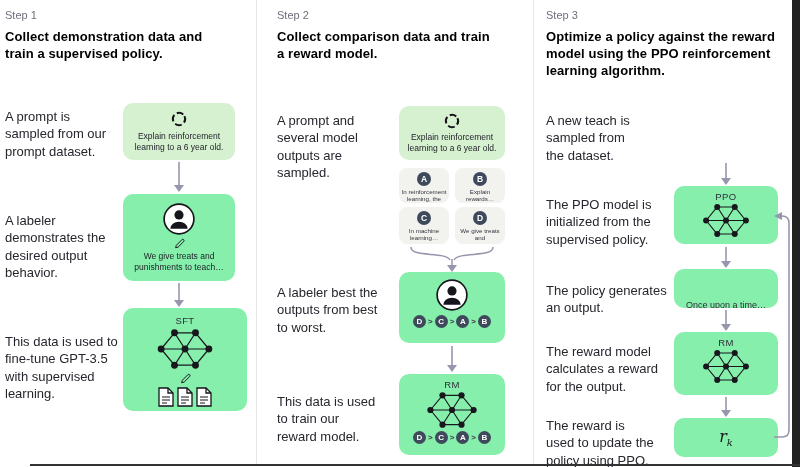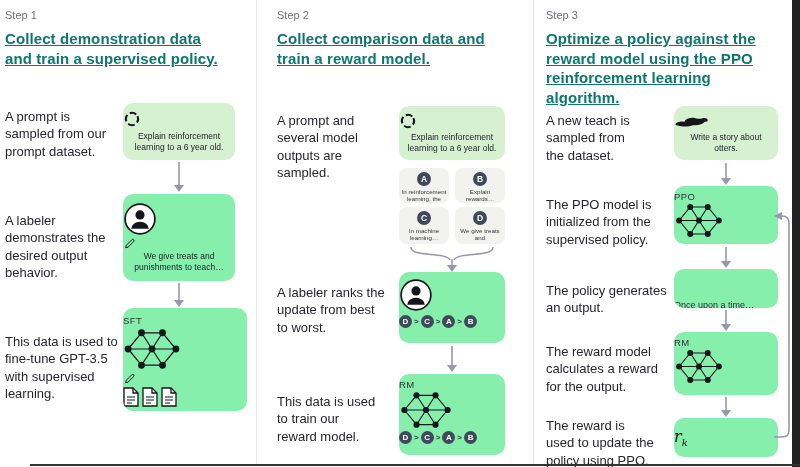--- a/index.html
+++ b/index.html
@@ -2,23 +2,23 @@
 <html><head>
 <meta charset="utf-8">
 <style>
   html,body{margin:0;padding:0;background:#fff;}
   .canvas{position:relative;width:800px;height:467px;background:#fff;overflow:hidden;
           font-family:"Liberation Sans","DejaVu Sans",sans-serif;-webkit-font-smoothing:antialiased;}
   .divider{position:absolute;top:0;width:1px;height:465px;background:#e7e7e8;}
   .edge-right{position:absolute;top:0;left:792px;width:8px;height:467px;background:#222;}
   .edge-bottom{position:absolute;left:30px;top:464px;width:770px;height:2px;background:#333;}
   .step-label{position:absolute;font-size:11px;color:#6f6f7e;}
-  .col-title{position:absolute;font-size:15px;font-weight:700;color:#0f766e;line-height:1.3;letter-spacing:.1px;text-decoration:underline;}
+  .col-title{position:absolute;font-size:13px;font-weight:700;color:#000000;line-height:1.3;letter-spacing:.1px;}
   .caption{position:absolute;font-size:13px;color:#26262e;line-height:1.34;}
-  .box{position:absolute;border-radius:10px;display:flex;flex-direction:column;align-items:flex-start;overflow:hidden;}
+  .box{position:absolute;border-radius:10px;display:flex;flex-direction:column;align-items:center;overflow:hidden;}
   .green{background:#d6f1d0;}
   .gray{background:#86efac;}
   .box-text{font-size:8.5px;line-height:1.3;color:#1e1e26;text-align:center;padding:0 5px;}
   .model-label{font-size:9.5px;color:#2e2e38;letter-spacing:.4px;margin-top:7px;}
   .once-text{font-size:9px;color:#2e2e38;margin-top:32px;}
   .out-box{position:absolute;border-radius:8px;background:#f2f2ef;display:flex;flex-direction:column;align-items:center;overflow:hidden;}
   .letter-circle{width:14px;height:14px;border-radius:50%;background:#3f495c;color:#fff;
                  font-size:8.5px;font-weight:700;display:flex;align-items:center;justify-content:center;margin-top:4px;flex:none;}
   .out-caption{font-size:6.2px;line-height:1.18;color:#34343e;text-align:center;padding:2px 2px 0 2px;}
   .ranking{display:flex;align-items:center;justify-content:center;gap:2px;margin-top:3px;}
@@ -119,21 +119,21 @@
           <path d="M10 1 v5 h5" fill="none" stroke="#15151b" stroke-width="1.3"></path>
           <path d="M4 10 h8 M4 13 h8 M4 16 h5" stroke="#15151b" stroke-width="1"></path>
         </svg>
     </span>
   </div>
 
   <div class="step-label" style="left:277px;top:9px">Step 2</div>
   <div class="col-title" style="left:277px;top:29px;width:215px">Collect comparison data and train a reward model.</div>
 
   <div class="caption" style="left:277px;top:112px;width:100px">A prompt and several model outputs are sampled.</div>
-  <div class="caption" style="left:277px;top:284px;width:110px">A labeler ranks the update from best to worst.</div>
+  <div class="caption" style="left:277px;top:284px;width:110px">A labeler best the outputs from best to worst.</div>
   <div class="caption" style="left:277px;top:393px;width:100px">This data is used to train our reward model.</div>
 
   <div class="box green" style="left:399px;top:106px;width:106px;height:54px">
     <span style="margin-top:6px">
       <svg width="18" height="18" viewBox="0 0 24 24">
           <circle cx="12" cy="12" r="8.2" fill="none" stroke="#15151b" stroke-width="2.6" stroke-dasharray="8.8 4.1" transform="rotate(-28 12 12)"></circle>
         </svg>
     </span>
     <div class="box-text" style="margin-top:2px">Explain reinforcement learning to a 6 year old.</div>
   </div>
@@ -216,28 +216,20 @@
 
   <div class="step-label" style="left:546px;top:9px">Step 3</div>
   <div class="col-title" style="left:546px;top:29px;width:230px">Optimize a policy against the reward model using the PPO reinforcement learning algorithm.</div>
 
   <div class="caption" style="left:546px;top:112px;width:100px">A new teach is sampled from the dataset.</div>
   <div class="caption" style="left:546px;top:196px;width:112px">The PPO model is initialized from the supervised policy.</div>
   <div class="caption" style="left:546px;top:282px;width:128px">The policy generates an output.</div>
   <div class="caption" style="left:546px;top:343px;width:116px">The reward model calculates a reward for the output.</div>
   <div class="caption" style="left:546px;top:417px;width:110px">The reward is used to update the policy using PPO.</div>
 
-  <div class="box green" style="left:674px;top:106px;width:104px;height:54px">
-    <span style="margin-top:8px">
-      <svg width="36" height="14" viewBox="0 0 40 16">
-        <path d="M1 11.5 C4 8.5 8 8.2 11 9 C13 5.2 19 3.4 24 4.8 C27 5.6 29.5 5.6 31.5 5 C34.5 4.1 37.6 5.2 38 6.8 C38.4 8 36.8 8.8 34.5 8.9 C32.5 11.8 27 13.4 21 12.8 C16 14.8 8 14.6 4 13 C2.4 13.5 1.2 12.8 1 11.5 Z" fill="#15151b"></path>
-      </svg>
-    </span>
-    <div class="box-text" style="margin-top:4px">Write a story about otters.</div>
-  </div>
 
   <svg class="arrow" style="left:721px;top:163px" width="10" height="22">
     <line x1="5" y1="0" x2="5" y2="15" stroke="#9696ac" stroke-width="1.6"></line>
       <polygon points="0,15 10,15 5,22" fill="#9696ac"></polygon>
   </svg>
 
   <div class="box gray" style="left:674px;top:186px;width:104px;height:58px">
     <div class="model-label" style="margin-top:5px">PPO</div>
     <span style="margin-top:1px">
       <svg width="50" height="35" viewBox="0 0 60 44">

